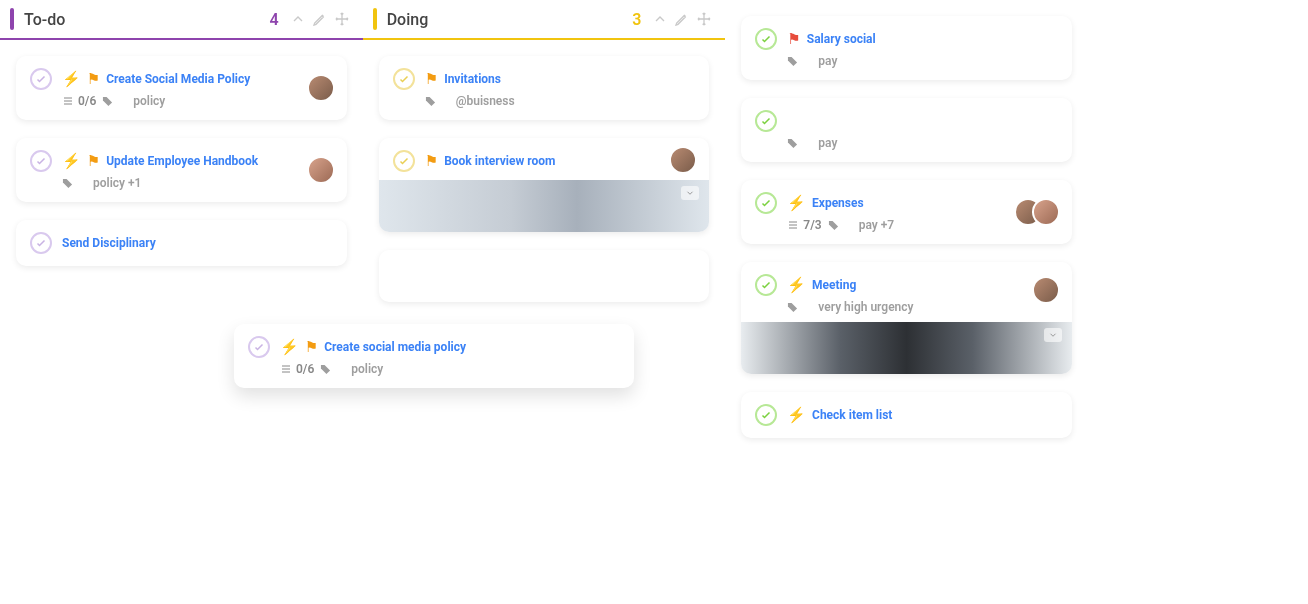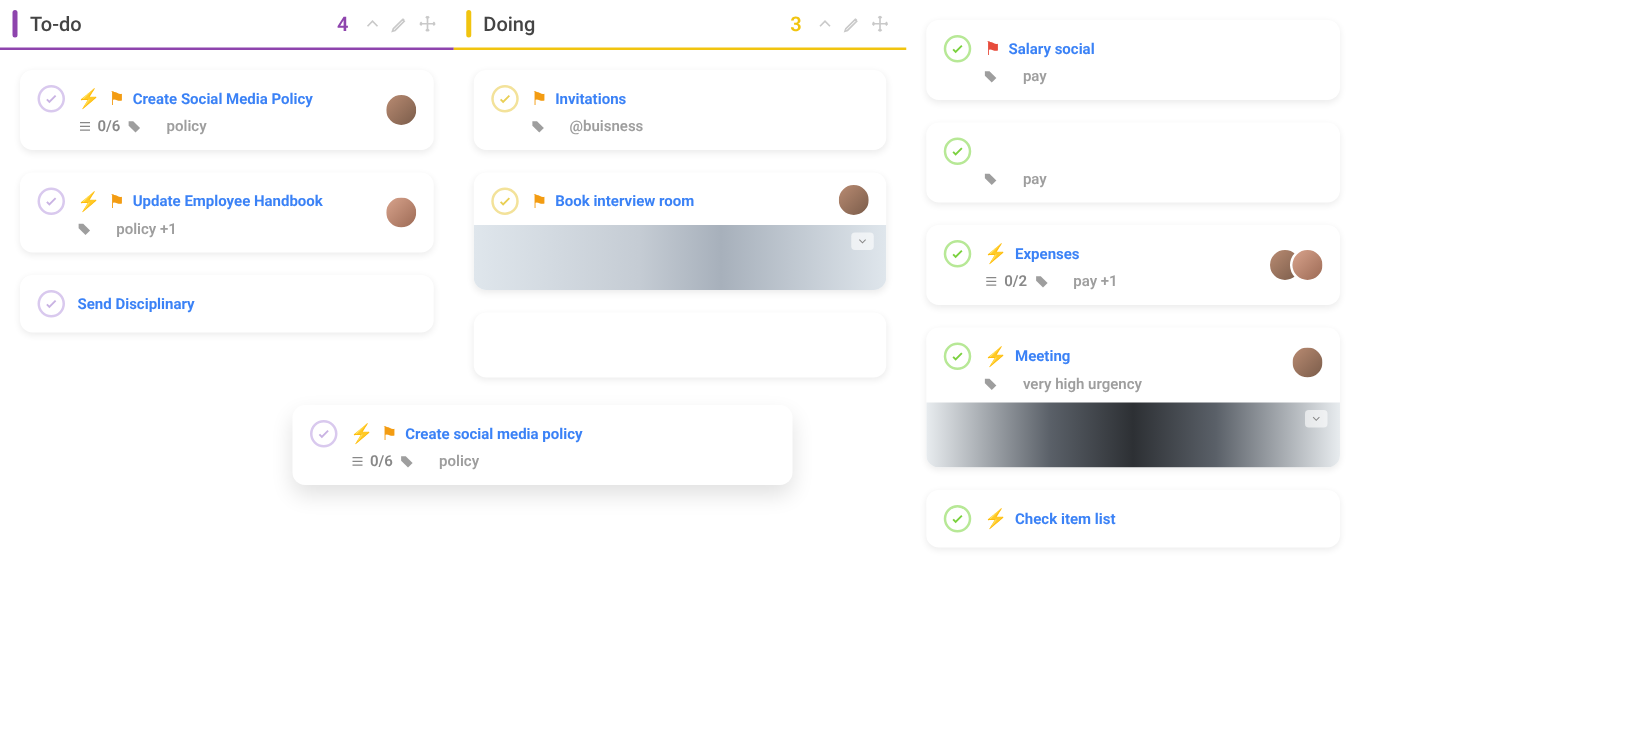--- a/index.html
+++ b/index.html
@@ -326,27 +326,27 @@
           <div class="title-line">
             <span class="bolt">⚡</span>
             <span class="card-title">Expenses</span>
           </div>
         </div>
         <div class="meta-line">
           <span class="subtasks">
               <svg viewBox="0 0 24 24" fill="none" stroke-width="2">
                 <path d="M4 6h16M4 12h16M4 18h16"></path>
               </svg>
-              <span>0/2</span>
-            </span>
-          <span class="tag">
-              <svg viewBox="0 0 24 24">
-                <path d="M2 2h8l12 12-8 8L2 10V2z"></path>
-              </svg>
-              <span>pay +1</span>
+              <span>7/3</span>
+            </span>
+          <span class="tag">
+              <svg viewBox="0 0 24 24">
+                <path d="M2 2h8l12 12-8 8L2 10V2z"></path>
+              </svg>
+              <span>pay +7</span>
             </span>
         </div>
         <div class="avatars">
           <div class="avatar"></div>
           <div class="avatar a2"></div>
         </div>
       </div>
 
       <div class="card">
         <div class="card-row">

